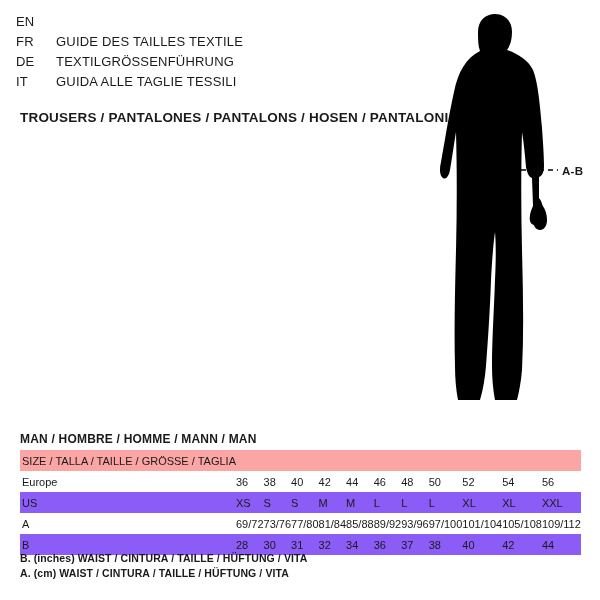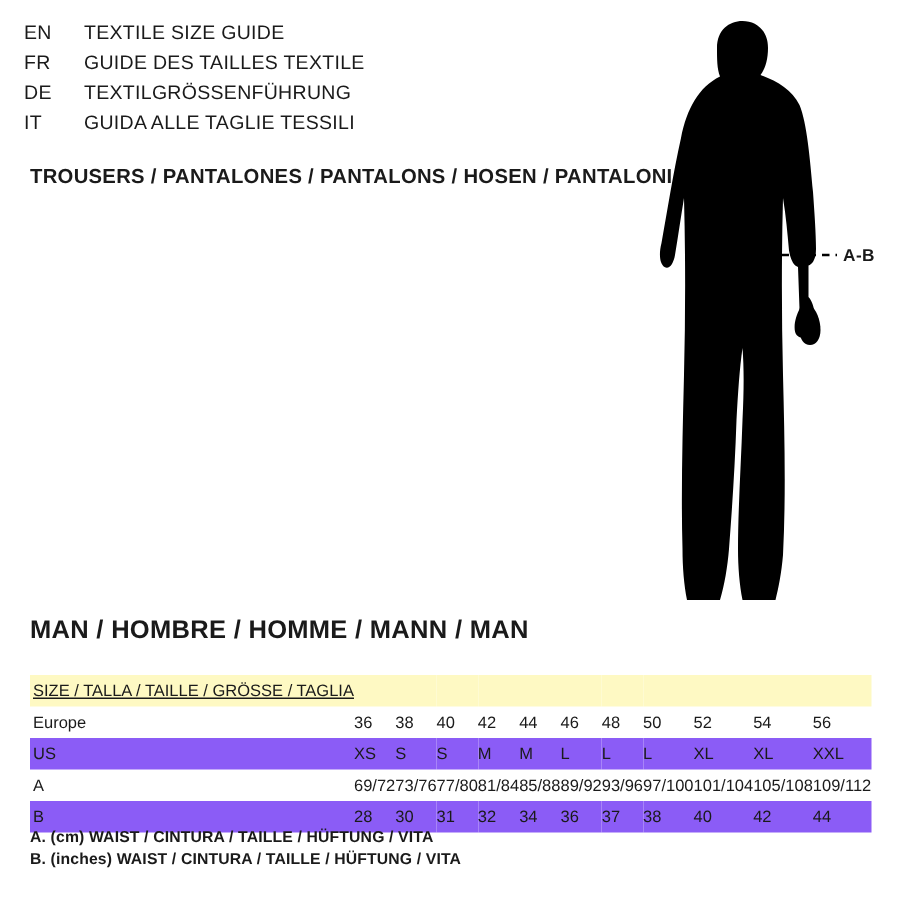--- a/index.html
+++ b/index.html
@@ -64,43 +64,42 @@
     top: 155px;
     font-size: 11.5px;
     font-weight: bold;
     letter-spacing: 0.3px;
   }
 
   
   .man-title {
     position: absolute;
     left: 20px;
-    top: 410px;
-    font-size: 17px;
+    top: 432px;
+    font-size: 12px;
     font-weight: bold;
     letter-spacing: 0.2px;
   }
 
   table.size-table {
     position: absolute;
     left: 20px;
     top: 450px;
     width: 560px;
     border-collapse: collapse;
     font-size: 11px;
   }
   table.size-table td {
     padding: 2px 0 2px 0;
     height: 17px;
     vertical-align: middle;
     white-space: nowrap;
   }
   table.size-table tr.head td {
-    background: #fef9c3;
-    text-decoration: underline;
+    background: #fca5a5;
   }
   table.size-table tr.shaded td {
     background: #8b5cf6;
   }
   table.size-table td.label {
     width: 90px;
     padding-left: 2px;
   }
   table.size-table td.val {
     width: 47px;
@@ -118,21 +117,20 @@
     font-weight: bold;
   }
   .notes div { white-space: nowrap; }
 </style>
 </head>
 <body>
 
 <div class="lang-block">
   <div class="lang-row">
     <span class="lang-code">EN</span>
-    <span class="lang-text">TEXTILE SIZE GUIDE</span>
   </div>
   <div class="lang-row">
     <span class="lang-code">FR</span>
     <span class="lang-text">GUIDE DES TAILLES TEXTILE</span>
   </div>
   <div class="lang-row">
     <span class="lang-code">DE</span>
     <span class="lang-text">TEXTILGRÖSSENFÜHRUNG</span>
   </div>
   <div class="lang-row">
@@ -266,15 +264,15 @@
       <td class="val">37</td>
       <td class="val">38</td>
       <td class="val">40</td>
       <td class="val">42</td>
       <td class="val">44</td>
     </tr>
   </tbody>
 </table>
 
 <div class="notes">
+  <div>B. (inches) WAIST / CINTURA / TAILLE / HÜFTUNG / VITA</div>
   <div>A. (cm) WAIST / CINTURA / TAILLE / HÜFTUNG / VITA</div>
-  <div>B. (inches) WAIST / CINTURA / TAILLE / HÜFTUNG / VITA</div>
 </div>
 
 </body></html>

